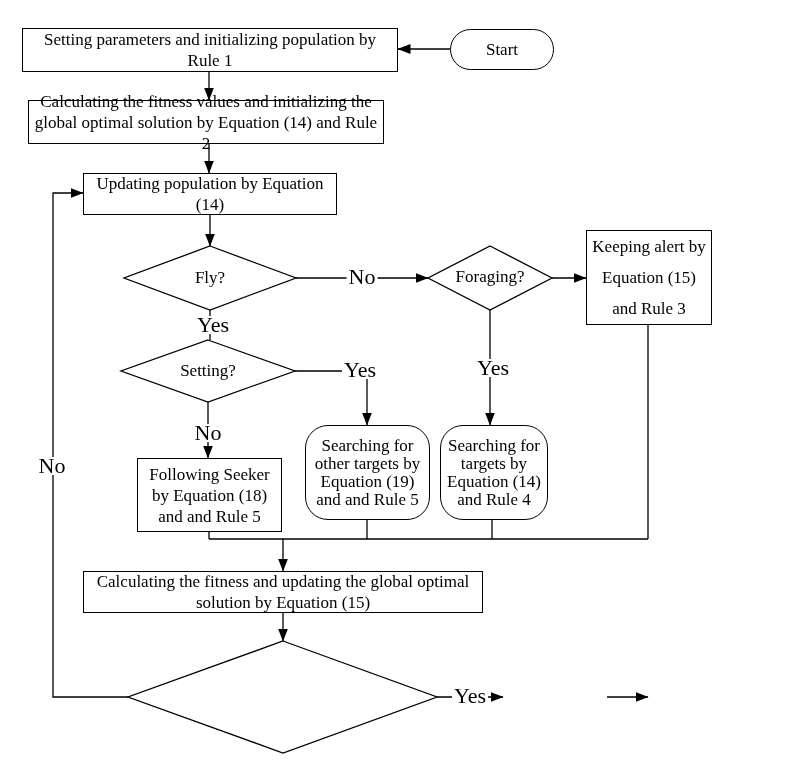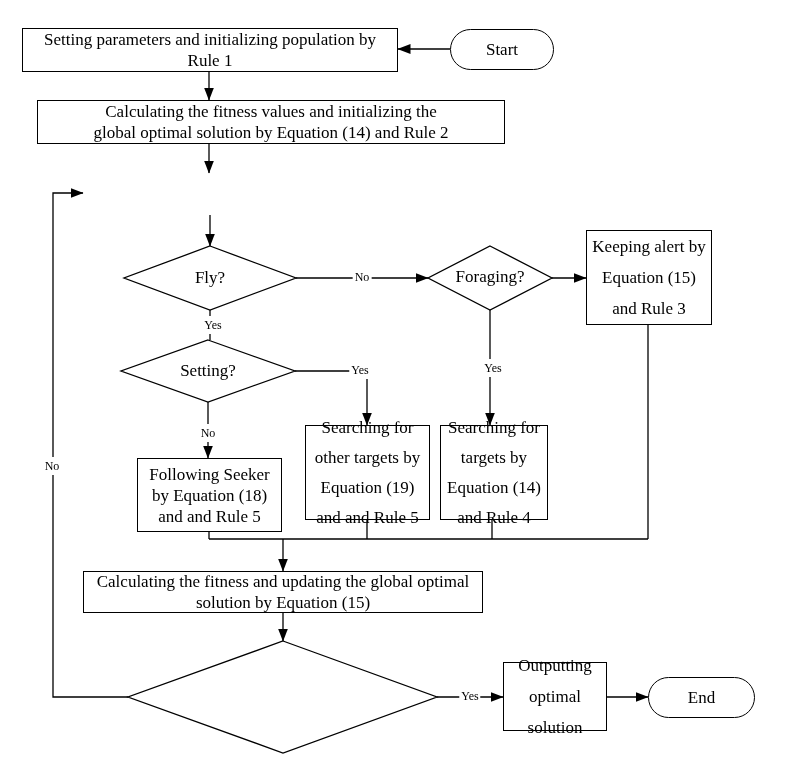--- a/index.html
+++ b/index.html
@@ -15,24 +15,24 @@
     text-align:center;font-size:17px;line-height:21px;
   }
   .node .lbl{white-space:pre-line;display:block;width:100%;}
   .terminal{border-radius:20.5px;border-width:1.4px;}
   .dlabel{
     position:absolute;transform:translate(-50%,-50%);text-align:left;
     font-size:17px;line-height:20px;white-space:pre-line;
   }
   .elabel{
     position:absolute;transform:translate(-50%,-50%);
-    font-size:12px;line-height:18px;background:#ffffff;padding:0 2px;
+    font-size:22px;line-height:18px;background:#ffffff;padding:0 2px;
   }
   .roomy{line-height:31px;}
-  .mid{line-height:30px;}
+  .mid{line-height:18px;border-radius:23px;}
 </style>
 </head>
 <body>
 
 <div id="canvas">
 
   <svg id="wires" width="799" height="779" viewBox="0 0 799 779">
     <defs>
       <marker id="ah" markerUnits="userSpaceOnUse" markerWidth="13" markerHeight="10" refX="12.5" refY="5" orient="auto">
         <path d="M0,0 L13,5 L0,10 Z" fill="#000"></path>
@@ -69,25 +69,29 @@
 
   <div class="node terminal" style="left:450px;top:29px;width:104px;height:41px">
     <span class="lbl">Start</span>
   </div>
 
   <div class="node" style="left:22px;top:28px;width:376px;height:44px">
     <span class="lbl">Setting parameters and initializing population by
 Rule 1</span>
   </div>
 
-  <div class="node" style="left:37px;top:100px;width:468px;height:44px">
+  <div class="node" style="left:28px;top:100px;width:356px;height:44px">
     <span class="lbl">Calculating the fitness values and initializing the
 global optimal solution by Equation (14) and Rule 2</span>
   </div>
 
+  <div class="node" style="left:83px;top:173px;width:254px;height:42px">
+    <span class="lbl">Updating population by Equation
+(14)</span>
+  </div>
 
   <div class="node roomy" style="left:586px;top:230px;width:126px;height:95px">
     <span class="lbl">Keeping alert by
 Equation (15)
 and Rule 3</span>
   </div>
 
   <div class="node" style="left:137px;top:458px;width:145px;height:74px">
     <span class="lbl">Following Seeker
 by Equation (18)
@@ -106,29 +110,21 @@
 targets by
 Equation (14)
 and Rule 4</span>
   </div>
 
   <div class="node" style="left:83px;top:571px;width:400px;height:42px">
     <span class="lbl">Calculating the fitness and updating the global optimal
 solution by Equation (15)</span>
   </div>
 
-  <div class="node roomy" style="left:503px;top:662px;width:104px;height:69px">
-    <span class="lbl">Outputting
-optimal
-solution</span>
-  </div>
 
-  <div class="node terminal" style="left:648px;top:677px;width:107px;height:41px">
-    <span class="lbl">End</span>
-  </div>
 
   <div class="dlabel" style="left:210px;top:278px">Fly?</div>
   <div class="dlabel" style="left:208px;top:371px">Setting?</div>
   <div class="dlabel" style="left:490px;top:277px">Foraging?</div>
 
   <div class="elabel" style="left:213px;top:325px">Yes</div>
   <div class="elabel" style="left:362px;top:277px">No</div>
   <div class="elabel" style="left:360px;top:370px">Yes</div>
   <div class="elabel" style="left:208px;top:433px">No</div>
   <div class="elabel" style="left:493px;top:368px">Yes</div>

